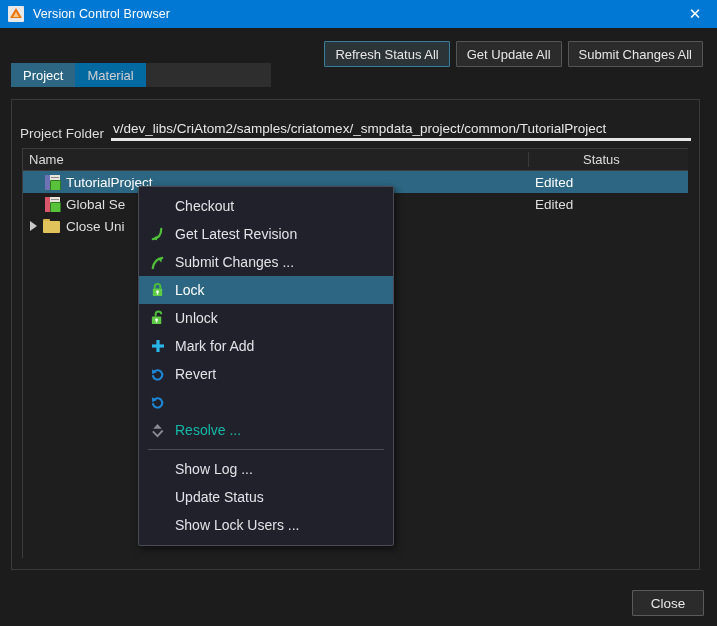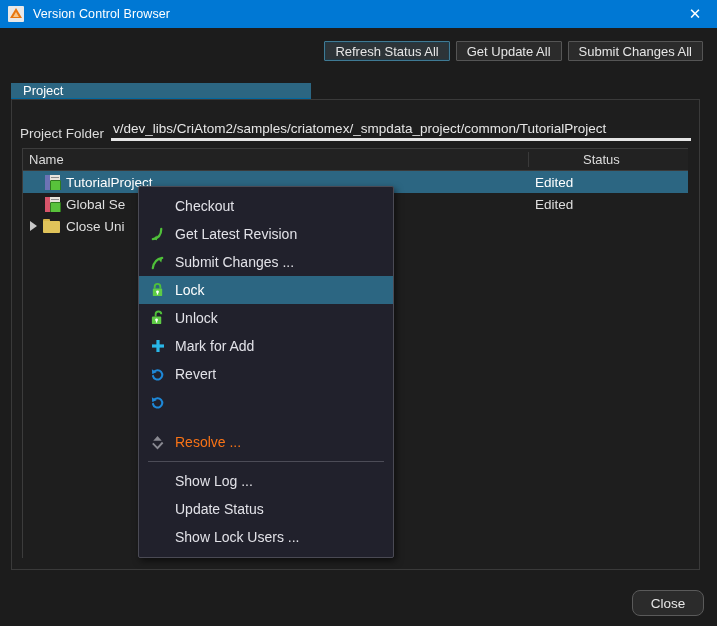--- a/index.html
+++ b/index.html
@@ -62,44 +62,43 @@
     font-family: "DejaVu Sans", sans-serif;
     cursor: default;
   }
 
   
   .toolbar {
     position: absolute; top: 41px; right: 14px;
     display: flex; gap: 6px;
   }
   .tbtn {
-    height: 20px;
+    height: 26px;
     padding: 0 10px;
     background: #2b2b2b;
     border: 1px solid #555555;
     color: #e6e6e6;
     font-size: 13px;
     display: flex; align-items: center; justify-content: center;
     box-sizing: border-box;
     white-space: nowrap;
     border-radius: 1px;
   }
   .tbtn.focused {
     border: 1px solid #3f7a94;
     background: #2d3438;
     box-shadow: inset 0 0 0 1px #223843;
   }
 
   
   .tabstrip {
-    position: absolute; top: 83px; left: 11px;
-    width: 300px; height: 24px;
+    position: absolute; top: 63px; left: 11px;
+    width: 260px; height: 24px;
     display: flex;
     align-items: stretch;
-    flex-direction: column;
   }
   .tab {
     padding: 0 12px;
     font-size: 13px;
     display: flex; align-items: center;
     color: #cfcfcf;
     background: #0369a1;
     box-sizing: border-box;
   }
   .tab.active {
@@ -271,21 +270,21 @@
   .mi {
     height: 28px;
     display: flex;
     align-items: center;
     color: #e2e2e8;
     font-size: 14px;
     padding-left: 8px;
     box-sizing: border-box;
   }
   .mi.highlight { background: #2c6682; color: #ffffff; }
-  .mi.disabled { color: #f97316; margin-top: 12px; }
+  .mi.disabled { color: #14b8a6; }
   .mi .mlabel { margin-left: 3px; }
   .mi-icon {
     width: 21px; height: 18px;
     flex: none;
     display: flex; align-items: center; justify-content: center;
     margin-right: 4px;
   }
   .sep {
     height: 1px;
     background: #4c4c57;
@@ -296,21 +295,21 @@
   .close-btn {
     position: absolute;
     left: 632px; top: 590px;
     width: 72px; height: 26px;
     background: #2b2b2b;
     border: 1px solid #5a5a5a;
     color: #e6e6e6;
     font-size: 13.5px;
     display: flex; align-items: center; justify-content: center;
     box-sizing: border-box;
-    border-radius: 8px;
+    border-radius: 1px;
   }
 </style>
 </head>
 <body>
 
 <div class="window">
 
   <div class="titlebar">
     <div class="title-icon">
       <div class="tri"></div>

